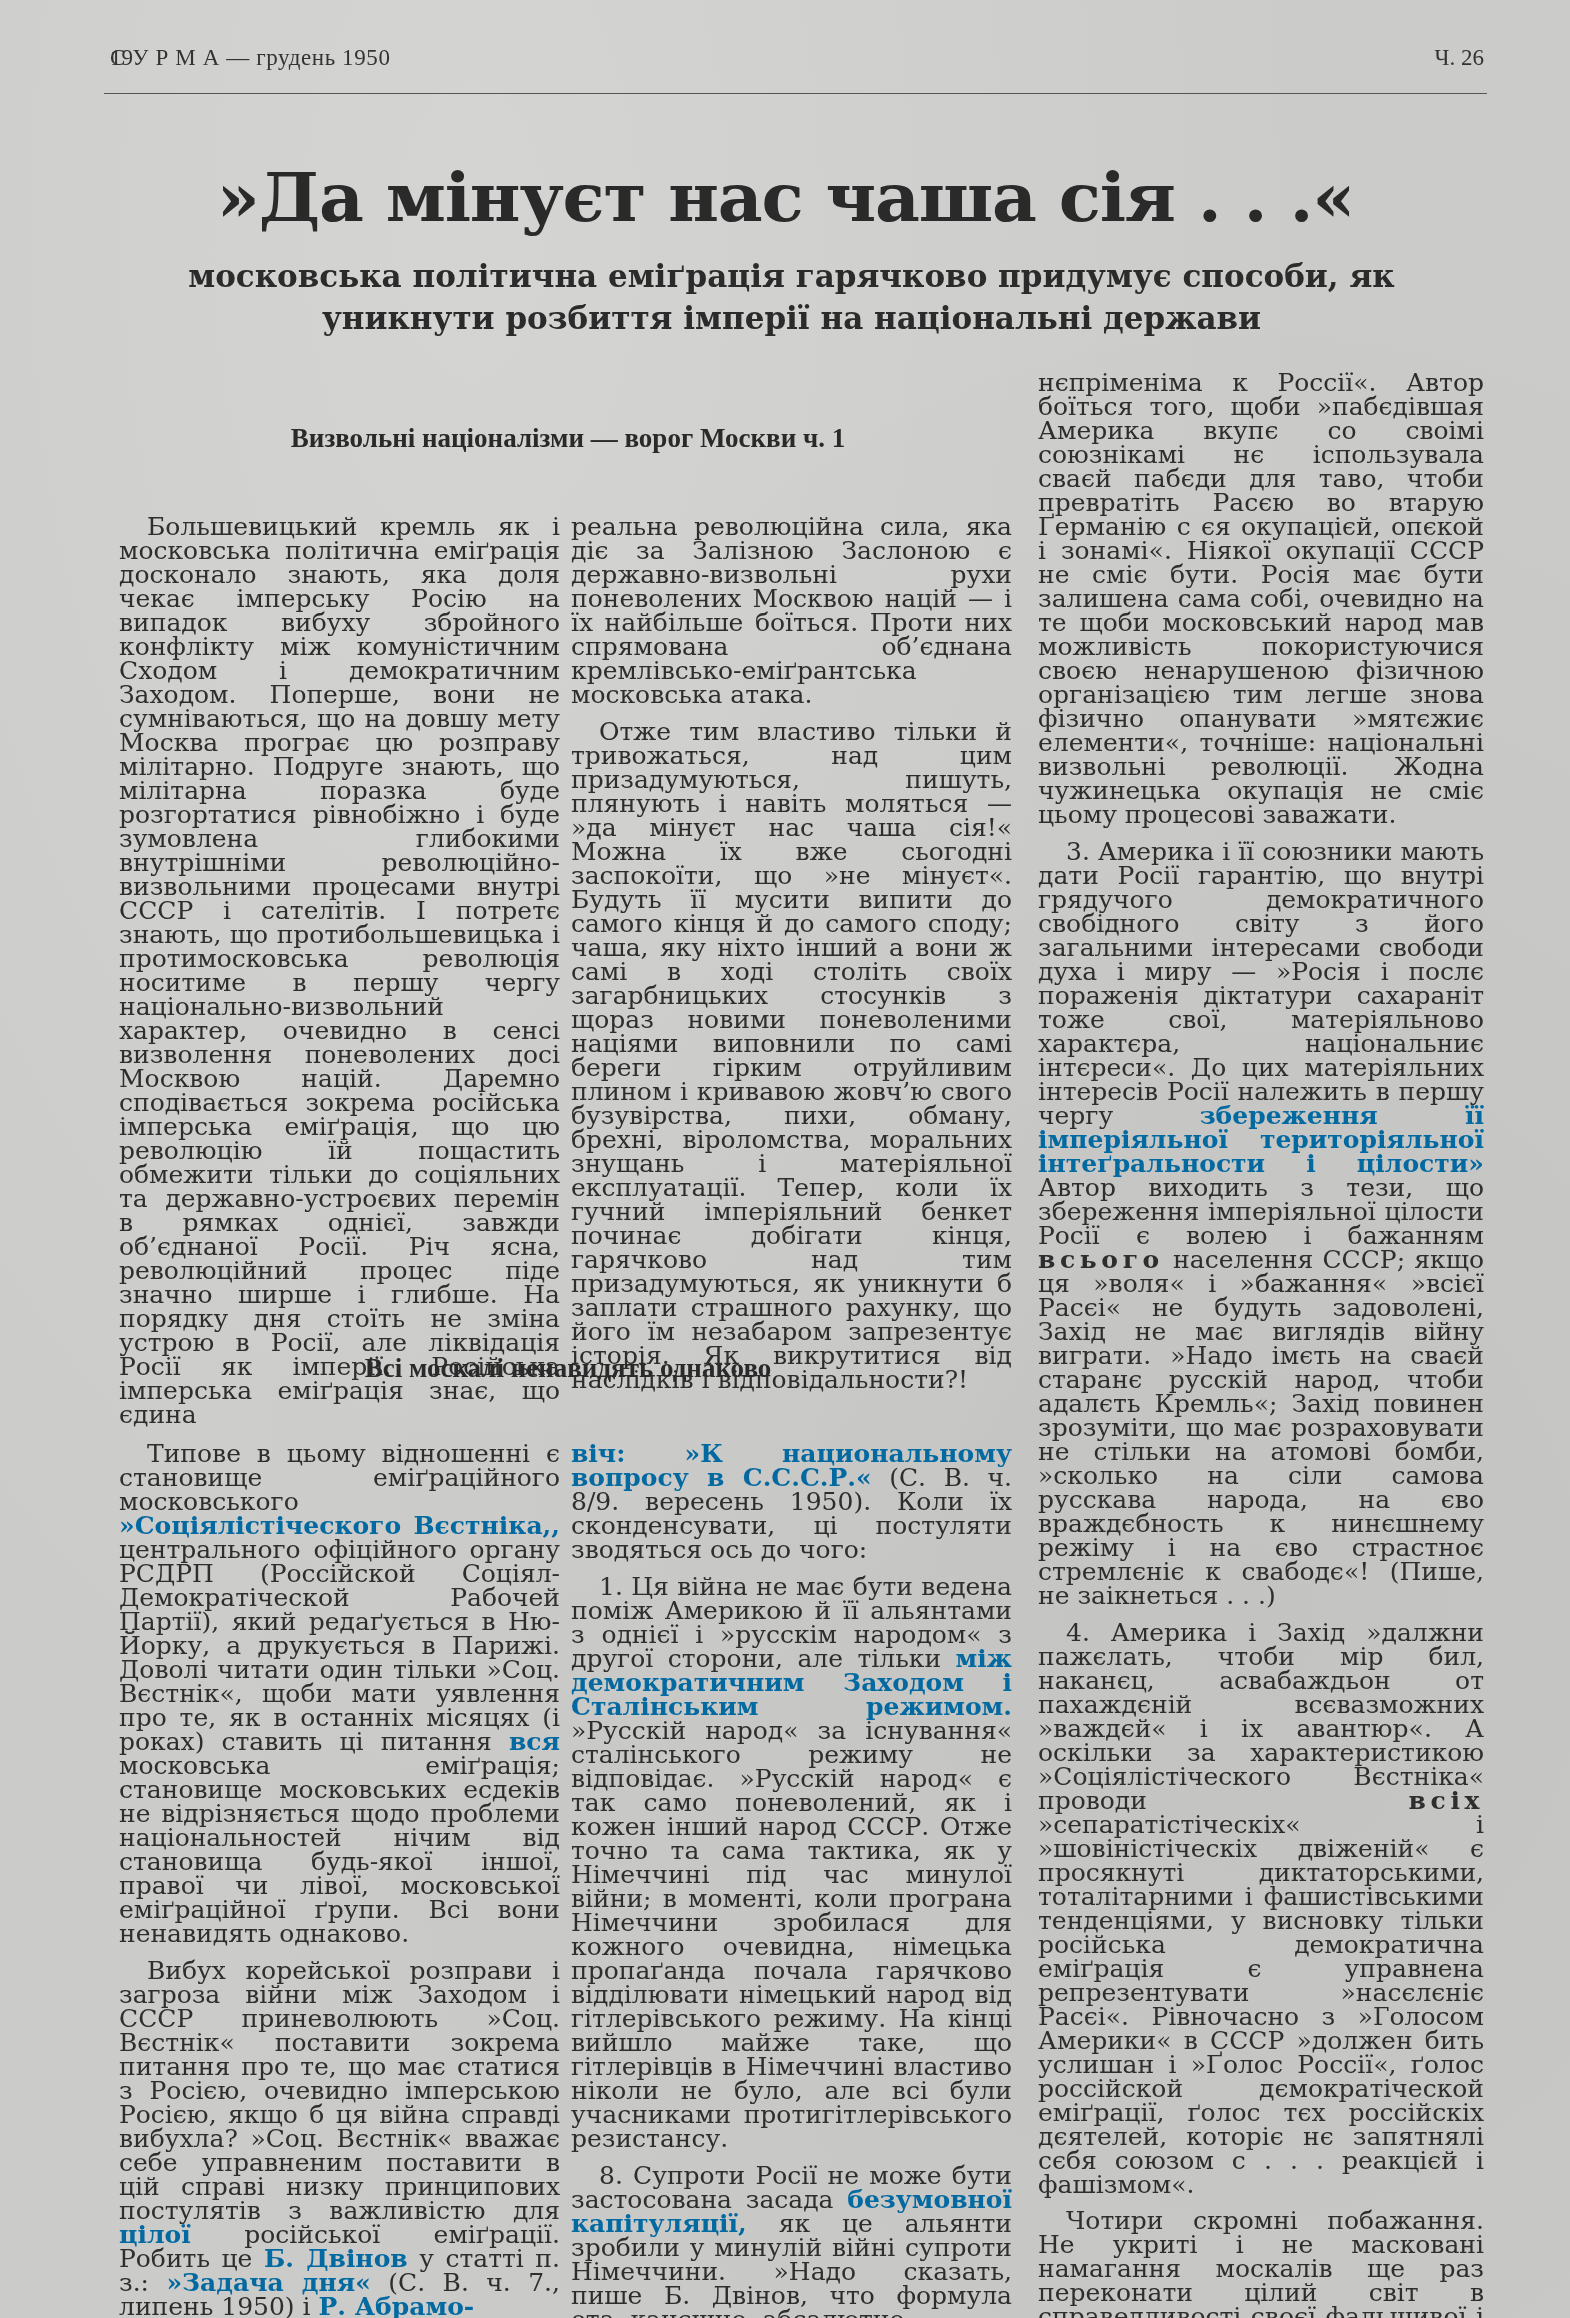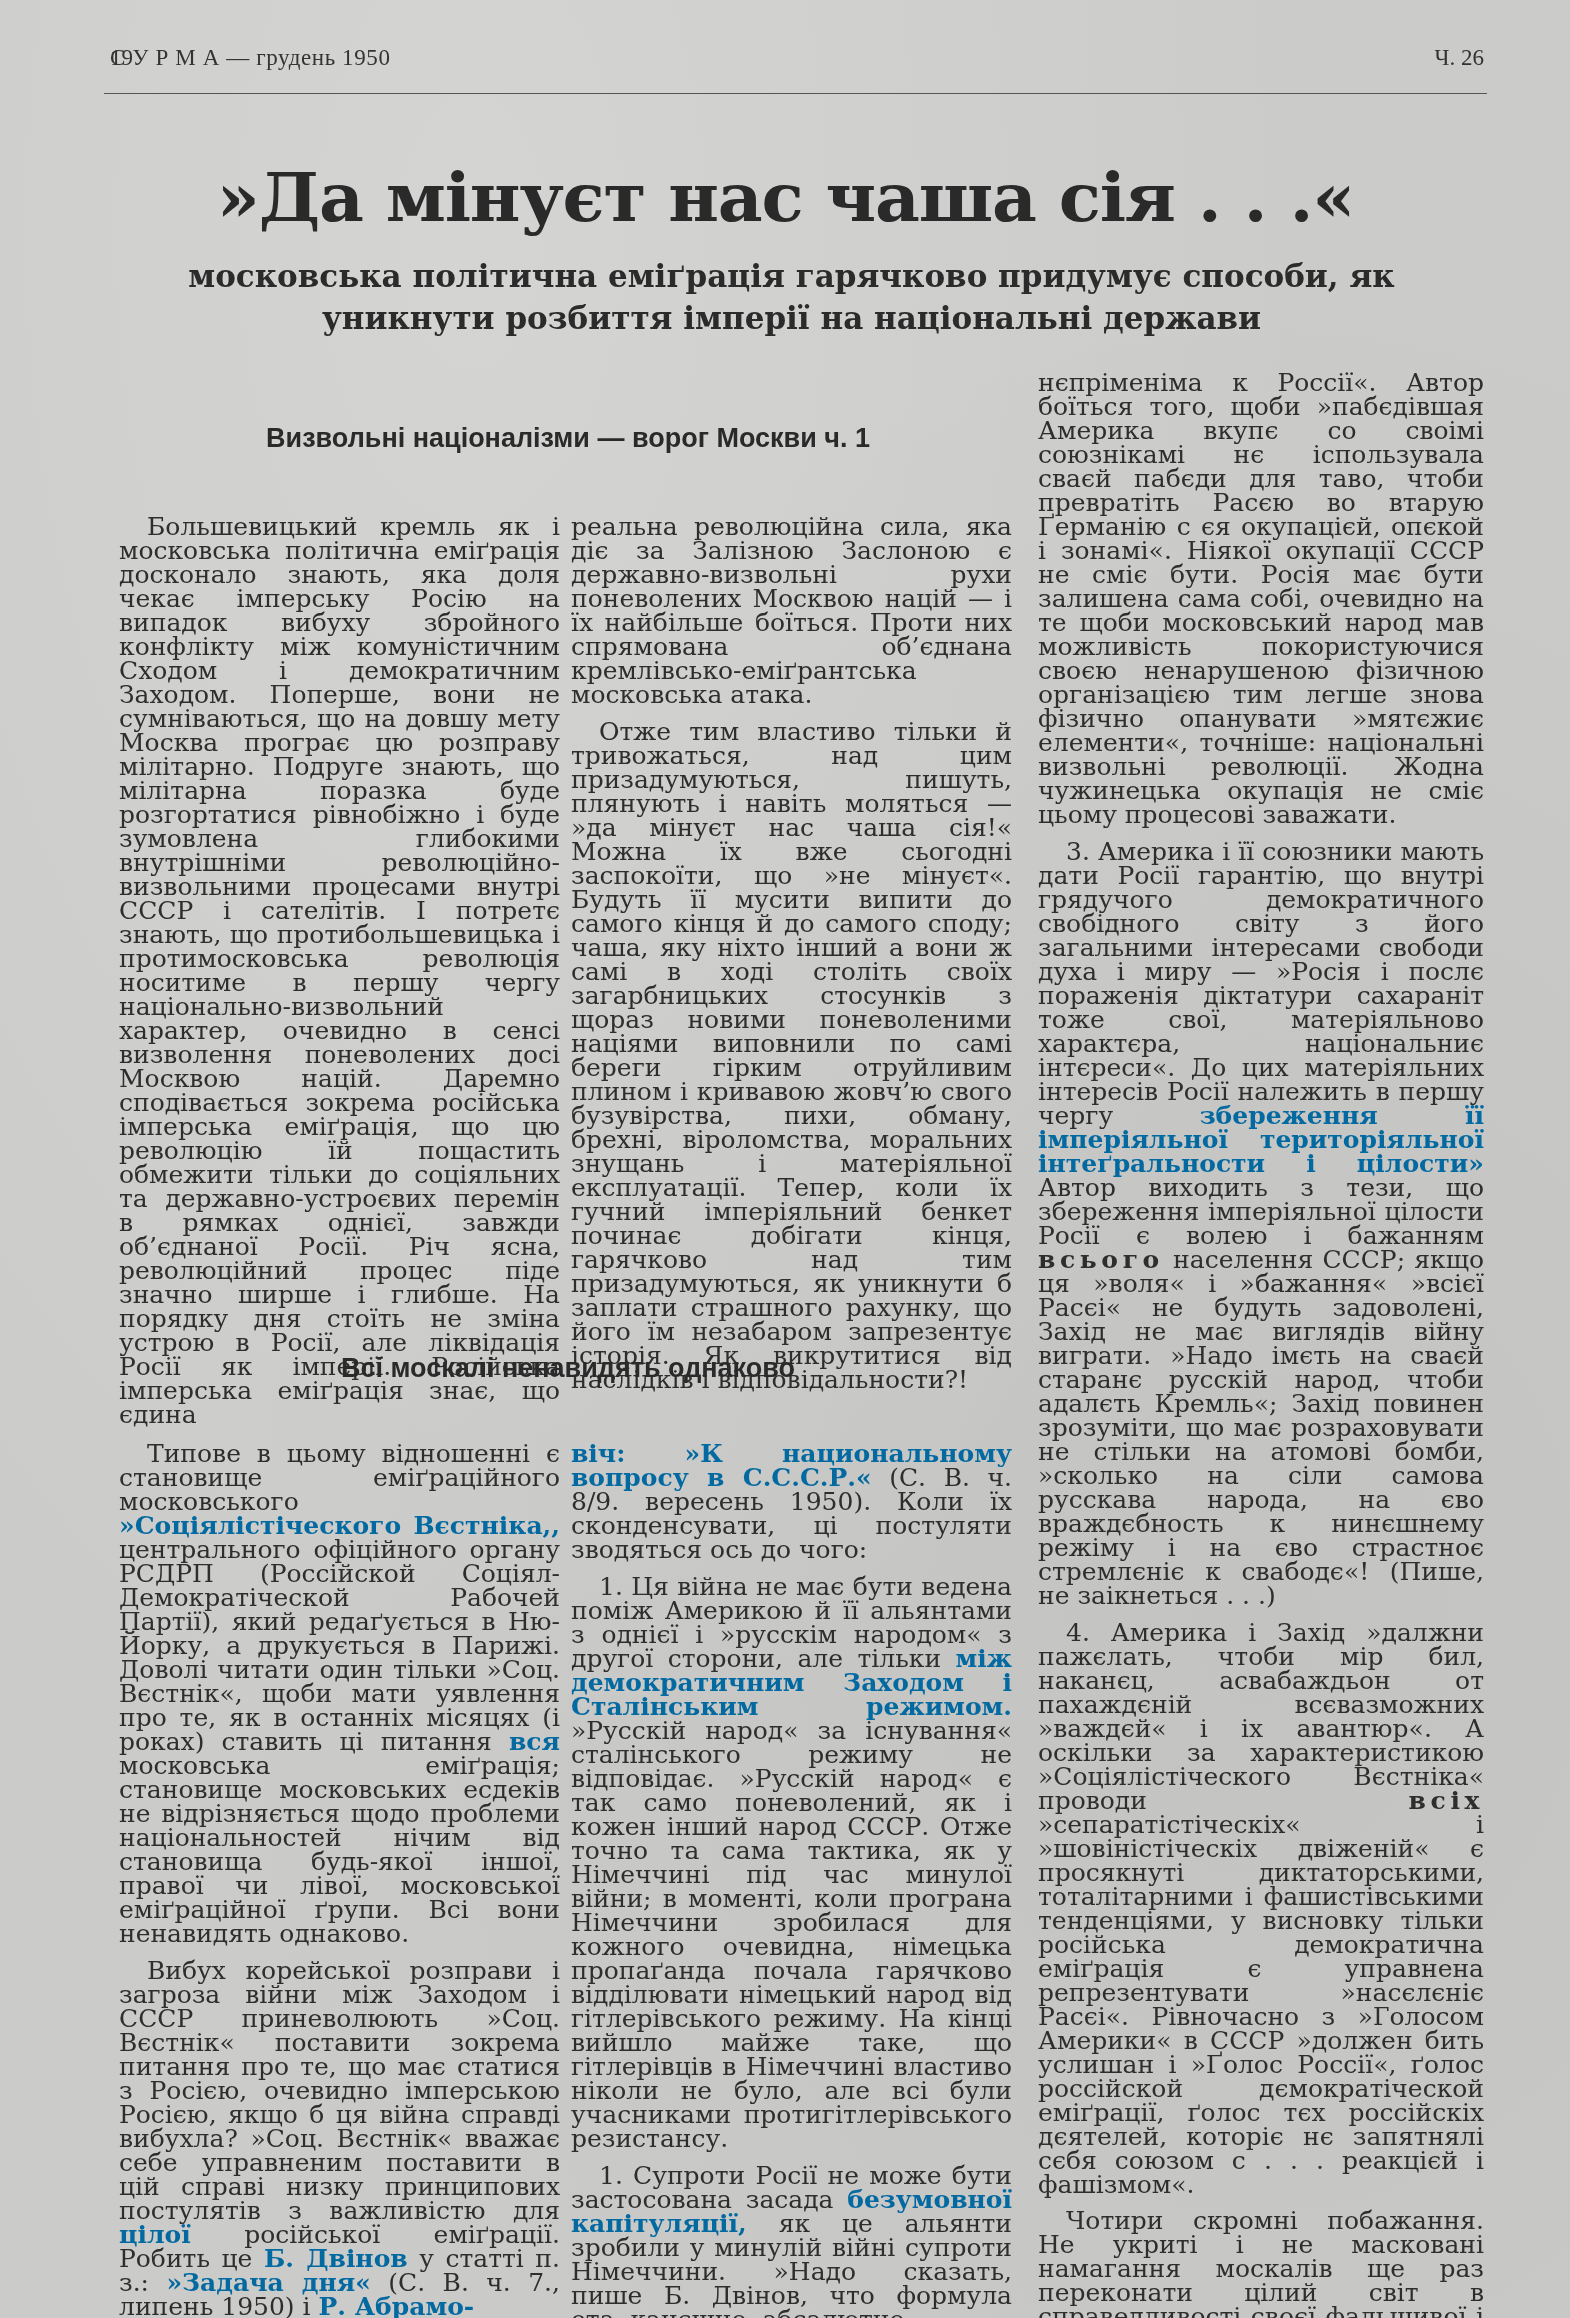--- a/index.html
+++ b/index.html
@@ -43,21 +43,21 @@
   .subtitle {
     position: absolute; left: 99px; right: 87px; top: 255px;
     text-align: center;
     font-family: "DejaVu Serif", serif;
     font-weight: bold;
     font-size: 31px; line-height: 42px;
     color: #2b2b2b;
   }
   .section-head {
     position: absolute;
-    font-family: Liberation Sans, sans-serif;
+    font-family: Liberation Serif, serif;
     font-weight: bold; font-size: 27px;
     color: #2a2a2a;
     text-align: center;
   }
   .sh1 { left: 119px; width: 898px; top: 423px; }
   .sh2 { left: 119px; width: 898px; top: 1353px; }
   .col {
     position: absolute;
     font-family: "DejaVu Serif", serif;
     font-size: 25px; line-height: 24px;
@@ -104,21 +104,21 @@
 <div class="section-head sh2">Всі москалі ненавидять однаково</div>
 
 <div class="col c1b">
   <p><span>Типове в цьому відношенні є становище еміґраційного московського </span><b>»Соціялістіческого Вєстніка,,</b><span> центрального офіційного органу РСДРП (Россійской Соціял-Демократіческой Рабочей Партії), який редаґується в Ню-Йорку, а друкується в Парижі. Доволі читати один тільки »Соц. Вєстнік«, щоби мати уявлення про те, як в останніх місяцях (і роках) ставить ці питання </span><b>вся</b><span> московська еміґрація; становище московських есдеків не відрізняється щодо проблеми національностей нічим від становища будь-якої іншої, правої чи лівої, московської еміґраційної ґрупи. Всі вони ненавидять однаково.</span></p>
   <p><span>Вибух корейської розправи і загроза війни між Заходом і СССР приневолюють »Соц. Вєстнік« поставити зокрема питання про те, що має статися з Росією, очевидно імперською Росією, якщо б ця війна справді вибухла? »Соц. Вєстнік« вважає себе управненим поставити в цій справі низку принципових постулятів з важливістю для </span><b>цілої</b><span> російської еміґрації. Робить це </span><b>Б. Двінов</b><span> у статті п. з.: </span><b>»Задача дня«</b><span> (С. В. ч. 7., липень 1950) і </span><b>Р. Абрамо-</b></p>
 </div>
 
 <div class="col c2b">
   <p class="noindent"><b>віч: »К национальному вопросу в С.С.С.Р.«</b><span> (С. В. ч. 8/9. вересень 1950). Коли їх сконденсувати, ці постуляти зводяться ось до чого:</span></p>
   <p><span>1. Ця війна не має бути ведена поміж Америкою й її альянтами з однієї і »русскім народом« з другої сторони, але тільки </span><b>між демократичним Заходом і Сталінським режимом.</b><span> »Русскій народ« за існування« сталінського режиму не відповідає. »Русскій народ« є так само поневолений, як і кожен інший народ СССР. Отже точно та сама тактика, як у Німеччині під час минулої війни; в моменті, коли програна Німеччини зробилася для кожного очевидна, німецька пропаґанда почала гарячково відділювати німецький народ від гітлерівського режиму. На кінці вийшло майже таке, що гітлерівців в Німеччині властиво ніколи не було, але всі були учасниками протигітлерівського резистансу.</span></p>
-  <p><span>1. Супроти Росії не може бути застосована засада </span><b>безумовної капітуляції,</b><span> як це альянти зробили у минулій війні супроти Німеччини. »Надо сказать, пише Б. Двінов, что формула ета, канєшно, абсалютно</span></p>
+  <p><span>8. Супроти Росії не може бути застосована засада </span><b>безумовної капітуляції,</b><span> як це альянти зробили у минулій війні супроти Німеччини. »Надо сказать, пише Б. Двінов, что формула ета, канєшно, абсалютно</span></p>
 </div>
 
 <div class="col c3">
   <p class="noindent">нєпріменіма к Россії«. Автор боїться того, щоби »пабєдівшая Америка вкупє со своімі союзнікамі нє іспользувала сваєй пабєди для таво, чтоби превратіть Расєю во втарую Ґерманію с єя окупацієй, опєкой і зонамі«. Ніякої окупації СССР не сміє бути. Росія має бути залишена сама собі, очевидно на те щоби московський народ мав можливість покористуючися своєю ненарушеною фізичною організацією тим легше знова фізично опанувати »мятєжиє елементи«, точніше: національні визвольні революції. Жодна чужинецька окупація не сміє цьому процесові заважати.</p>
   <p><span>3. Америка і її союзники мають дати Росії гарантію, що внутрі грядучого демократичного свобідного світу з його загальними інтересами свободи духа і миру — »Росія і послє пораженія діктатури сахараніт тоже свої, матеріяльново характєра, національниє інтєреси«. До цих матеріяльних інтересів Росії належить в першу чергу </span><b>збереження її імперіяльної територіяльної інтеґральности і цілости»</b><span> Автор виходить з тези, що збереження імперіяльної цілости Росії є волею і бажанням </span><span class="spaced">всього</span><span> населення СССР; якщо ця »воля« і »бажання« »всієї Расєі« не будуть задоволені, Захід не має виглядів війну виграти. »Надо імєть на сваєй старанє русскій народ, чтоби адалєть Кремль«; Захід повинен зрозуміти, що має розраховувати не стільки на атомові бомби, »сколько на сіли самова русскава народа, на єво враждєбность к нинєшнему режіму і на єво страстноє стремлєніє к свабодє«! (Пише, не заікнеться . . .)</span></p>
   <p><span>4. Америка і Захід »далжни пажєлать, чтоби мір бил, наканєц, асвабаждьон от пахаждєній всєвазможних »важдєй« і іх авантюр«. А оскільки за характеристикою »Соціялістіческого Вєстніка« проводи </span><span class="spaced">всіх</span><span> »сепаратістіческіх« і »шовіністіческіх двіженій« є просякнуті диктаторськими, тоталітарними і фашистівськими тенденціями, у висновку тільки російська демократична еміґрація є управнена репрезентувати »насєлєніє Расєі«. Рівночасно з »Голосом Америки« в СССР »должен бить услишан і »Ґолос Россії«, ґолос россійской дємократіческой еміґрації, ґолос тєх россійскіх дєятелей, которіє нє запятнялі сєбя союзом с . . . реакцієй і фашізмом«.</span></p>
   <p>Чотири скромні побажання. Не укриті і не масковані намагання москалів ще раз переконати цілий світ в справедливості своєї фальшивої і підлої концепції, щоб на дальше залеґалізувати неволю і рабство, замінивши тим разом сталінський режим на іншу форму тієї ж самої по суті неволі.</p>
 </div>
 
 

